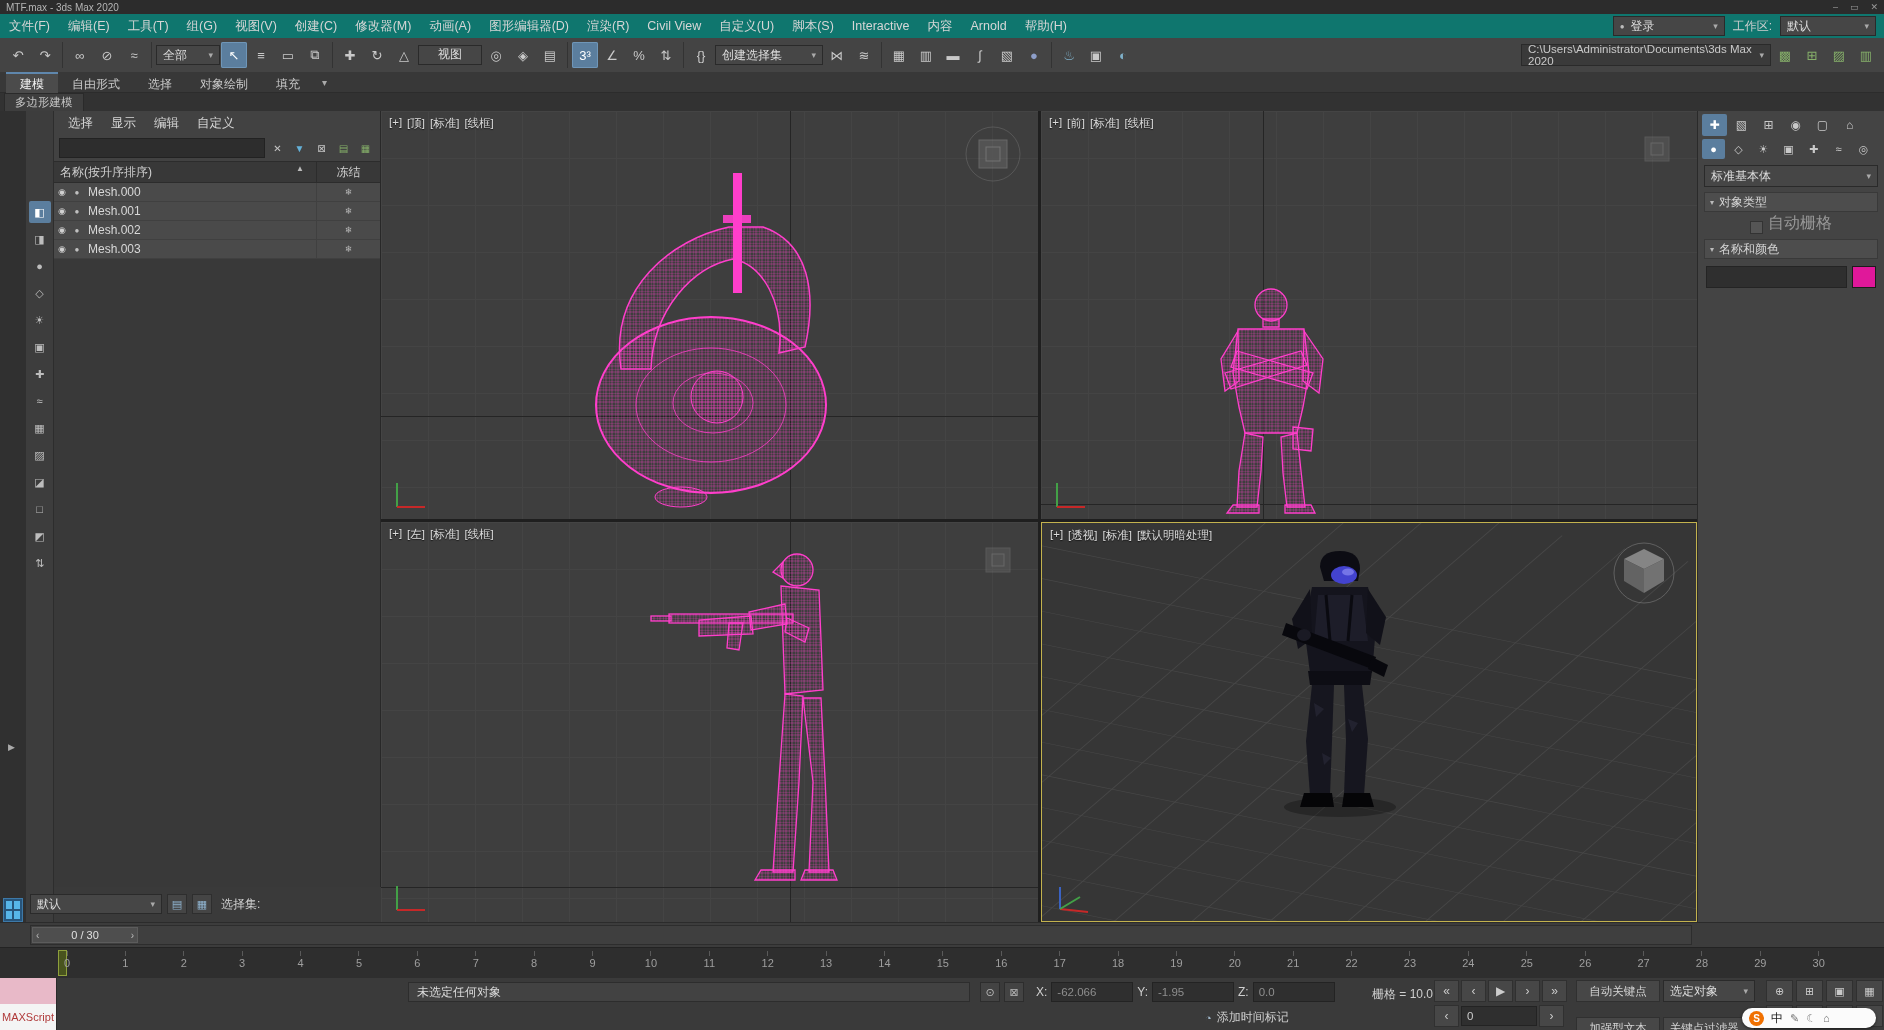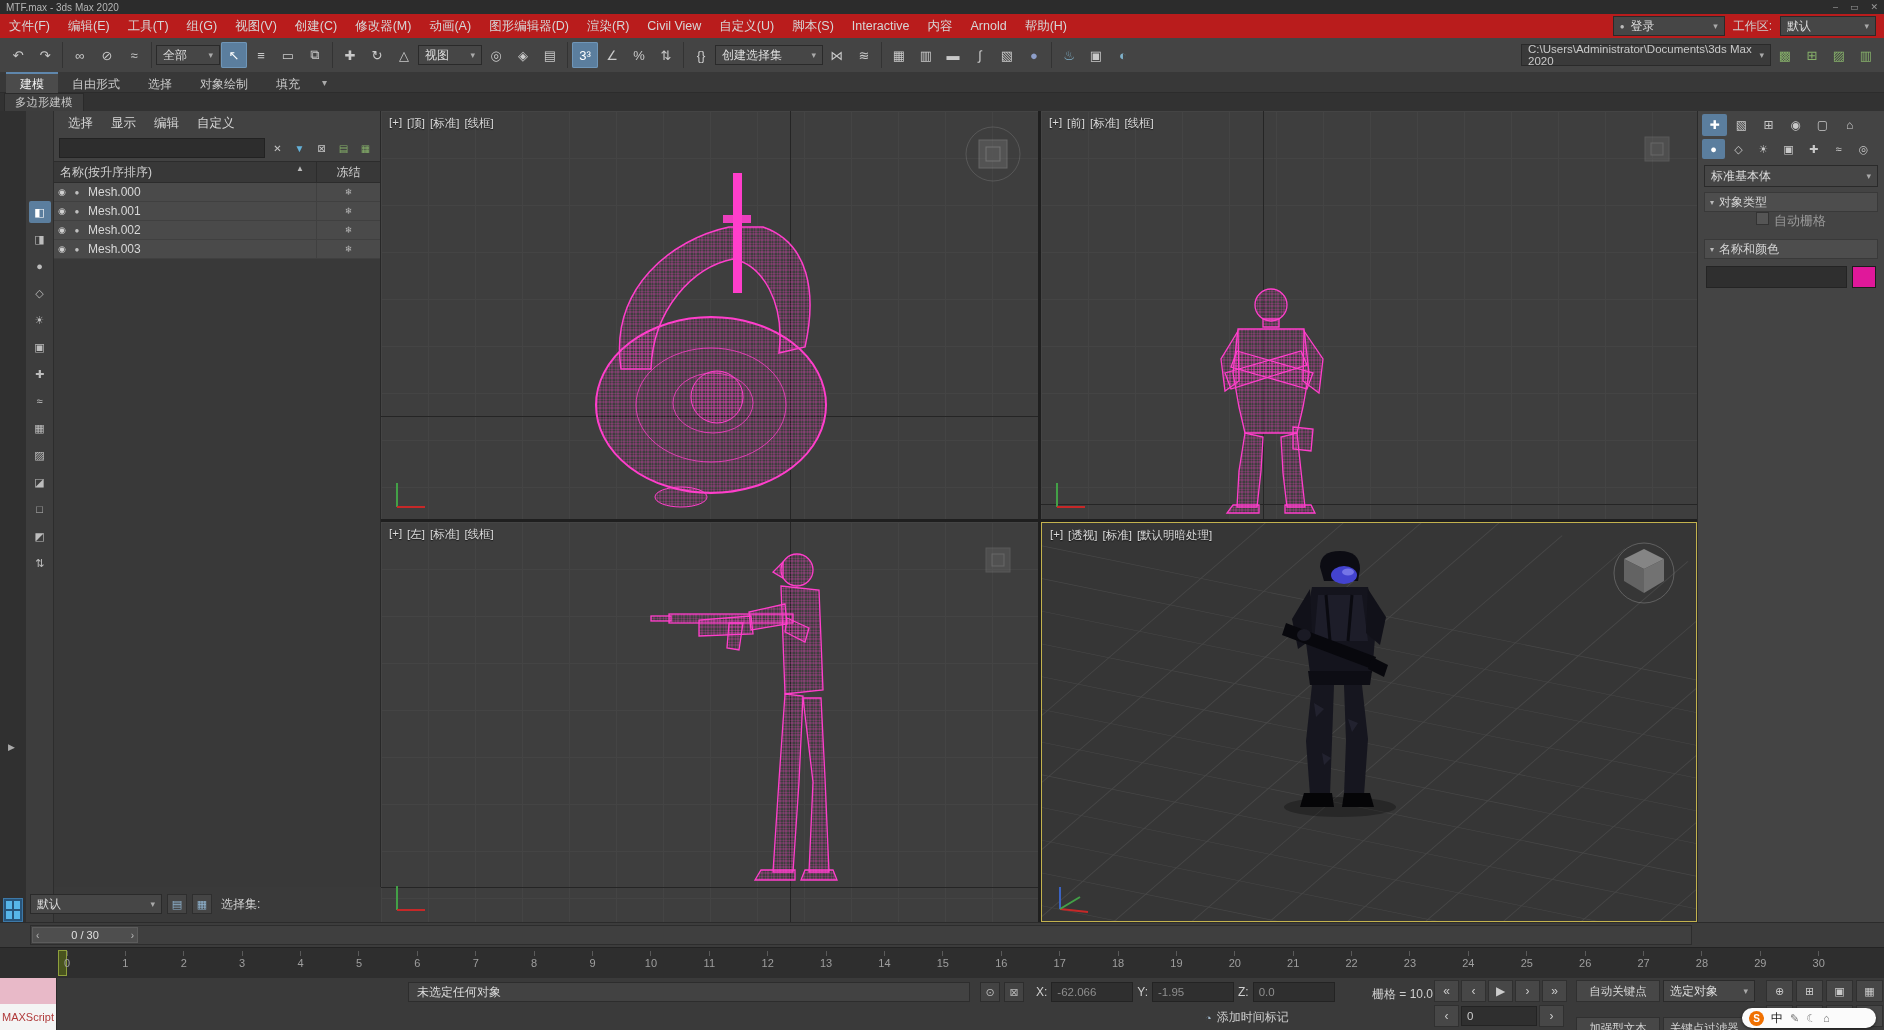--- a/index.html
+++ b/index.html
@@ -3,21 +3,21 @@
 <meta charset="utf-8">
 <style>
   html,body{margin:0;padding:0;background:#222}
   #app{position:relative;width:1884px;height:1030px;background:#3a3a3a;
        font-family:"Liberation Sans","DejaVu Sans",sans-serif;color:#ccc;font-size:12px;overflow:hidden}
 
   
   .titlebar{position:absolute;left:0;top:0;right:0;height:14px;background:#2c2c2c;display:flex;align-items:center;
             padding:0 6px;font-size:10px;color:#b5b5b5}
   .win-controls{margin-left:auto;display:flex;gap:12px;font-size:9px;color:#999}
-  .menubar{position:absolute;left:0;top:14px;right:0;height:24px;background:#b91c1c;display:flex;align-items:center;border-bottom:1px solid #313131}
+  .menubar{position:absolute;left:0;top:14px;right:0;height:24px;background:#0f766e;display:flex;align-items:center;border-bottom:1px solid #313131}
   .menu-items{display:flex;height:100%}
   .menu-item{padding:0 9px;display:flex;align-items:center;font-size:12.5px;color:#d6d6d6;white-space:nowrap}
   .menu-right{margin-left:auto;display:flex;align-items:center;gap:8px;padding-right:8px}
   .dd{background:#464646;border:1px solid #2a2a2a;height:20px;display:flex;align-items:center;gap:6px;padding:0 6px;
       font-size:12px;color:#ddd;box-sizing:border-box;white-space:nowrap}
   .dd-arrow{margin-left:auto;font-size:9px;color:#aaa}
   .login{width:112px}
   .user-icon{font-size:8px;color:#bbb}
   .ws-label{font-size:12px;color:#cfcfcf}
   .ws-dd{width:96px}
@@ -96,21 +96,21 @@
   .cp-tabs{display:flex;gap:2px;padding:3px 4px 1px}
   .cp-tab{width:25px;height:22px;display:flex;align-items:center;justify-content:center;font-size:12px;color:#c9c9c9;border-radius:2px;flex:none}
   .cp-tab.on{background:#5b7e9e;color:#fff}
   .cp-subtabs{display:flex;gap:2px;padding:2px 4px}
   .cp-subtab{width:23px;height:20px;display:flex;align-items:center;justify-content:center;font-size:11px;color:#c9c9c9;border-radius:2px;flex:none}
   .cp-subtab.on{background:#5b7e9e;color:#fff}
   .cp-dd{margin:4px 6px;height:22px}
   .rollout{margin:5px 6px 0;height:20px;background:#4d4d4d;border:1px solid #393939;display:flex;align-items:center;gap:5px;
            padding:0 5px;font-size:12px;color:#d6d6d6;box-sizing:border-box}
   .r-arrow{font-size:8px;color:#bbb}
-  .autogrid{display:flex;align-items:flex-start;justify-content:center;gap:5px;height:22px;color:#979797;font-size:13px}
+  .autogrid{display:flex;align-items:flex-end;justify-content:center;gap:5px;height:22px;color:#979797;font-size:16px}
   .checkbox{width:11px;height:11px;background:#555;border:1px solid #333}
   .cp-grid{display:grid;grid-template-columns:1fr 1fr;gap:4px 5px;margin:1px 8px}
   .cp-btn{height:20px;background:#585858;border:1px solid #3c3c3c;border-radius:3px;display:flex;align-items:center;justify-content:center;
           font-size:12px;color:#e3e3e3;box-shadow:inset 0 1px 0 rgba(255,255,255,.07);white-space:nowrap}
   .cp-btn.wide{grid-column:1 / -1}
   .name-row{display:flex;gap:5px;margin:7px 8px;align-items:center}
   .name-input{flex:1;height:20px;background:#2f2f2f;border:1px solid #242424;color:#ddd;outline:none;padding:0 4px;font-size:12px;min-width:0}
   .color-swatch{width:22px;height:20px;border:1px solid #1c1c1c;flex:none}
 
   
@@ -221,21 +221,21 @@
           <span class="dd-arrow">▾</span>
         </div>
         <div class="icon-btn on">↖</div>
         <div class="icon-btn">≡</div>
         <div class="icon-btn">▭</div>
         <div class="icon-btn">⧉</div>
         <div class="tb-sep"></div>
         <div class="icon-btn">✚</div>
         <div class="icon-btn">↻</div>
         <div class="icon-btn">△</div>
-        <div class="dd tb-dd" style="width: 64px;">
+        <div class="dd tb-dd" style="width: 64px; flex-direction: column;">
           <span>视图</span>
           <span class="dd-arrow">▾</span>
         </div>
         <div class="icon-btn">◎</div>
         <div class="icon-btn">◈</div>
         <div class="icon-btn">▤</div>
         <div class="tb-sep"></div>
         <div class="icon-btn on">3³</div>
         <div class="icon-btn">∠</div>
         <div class="icon-btn">%</div>

